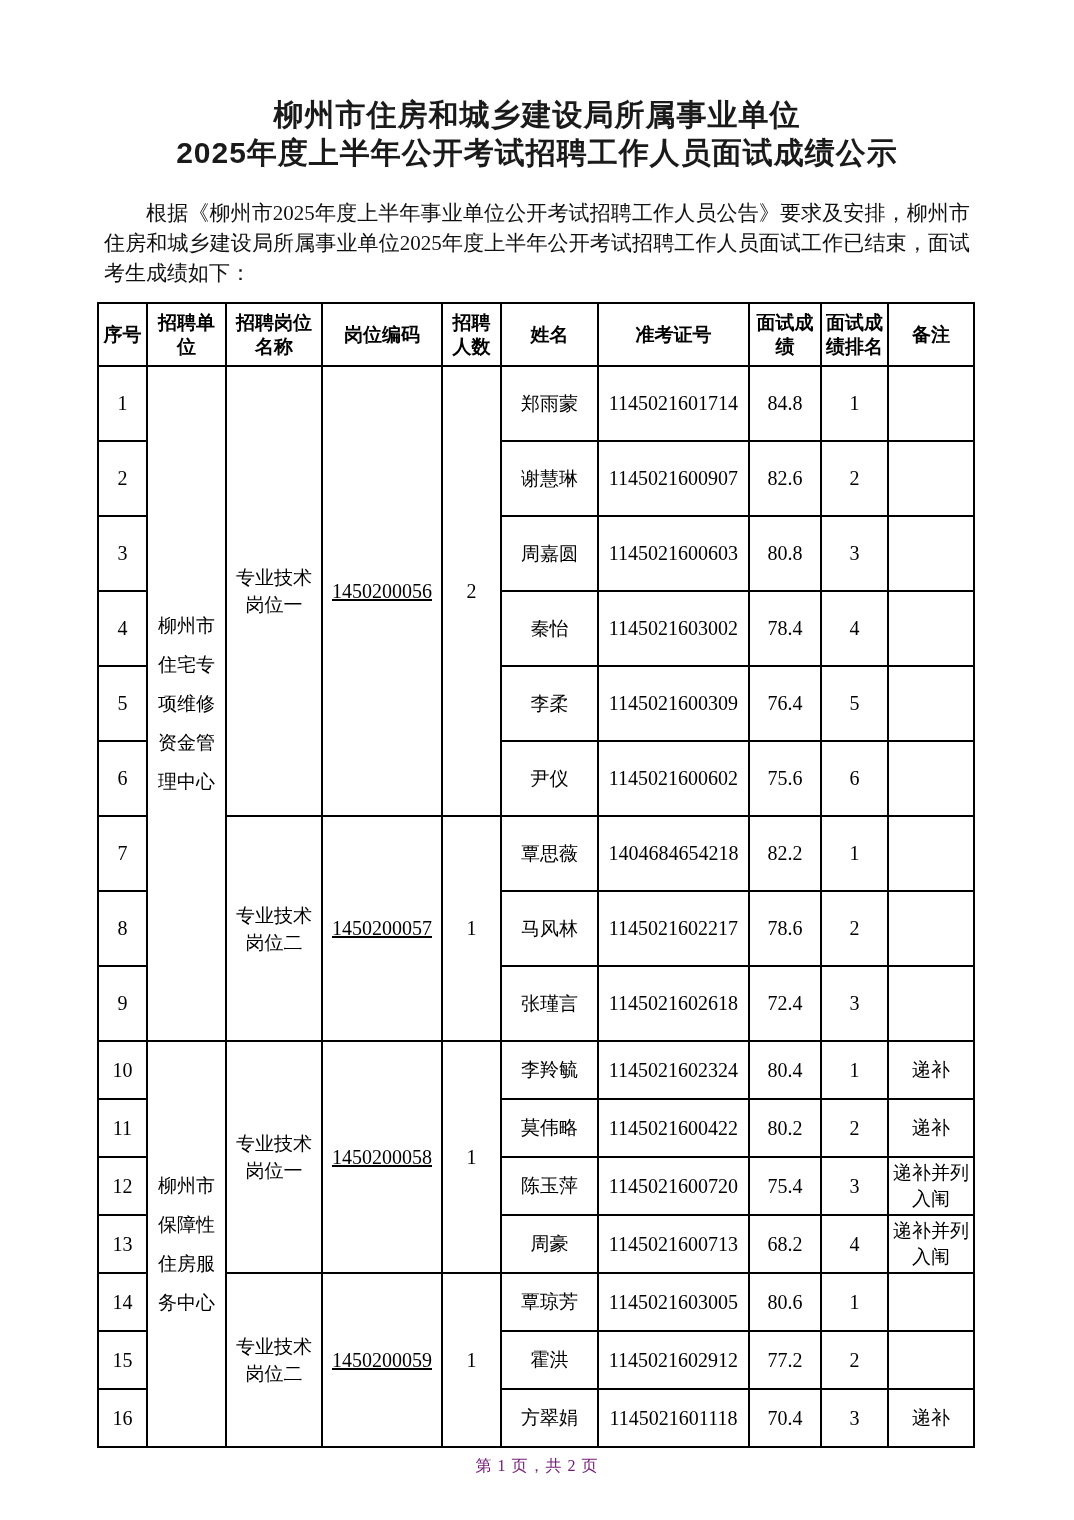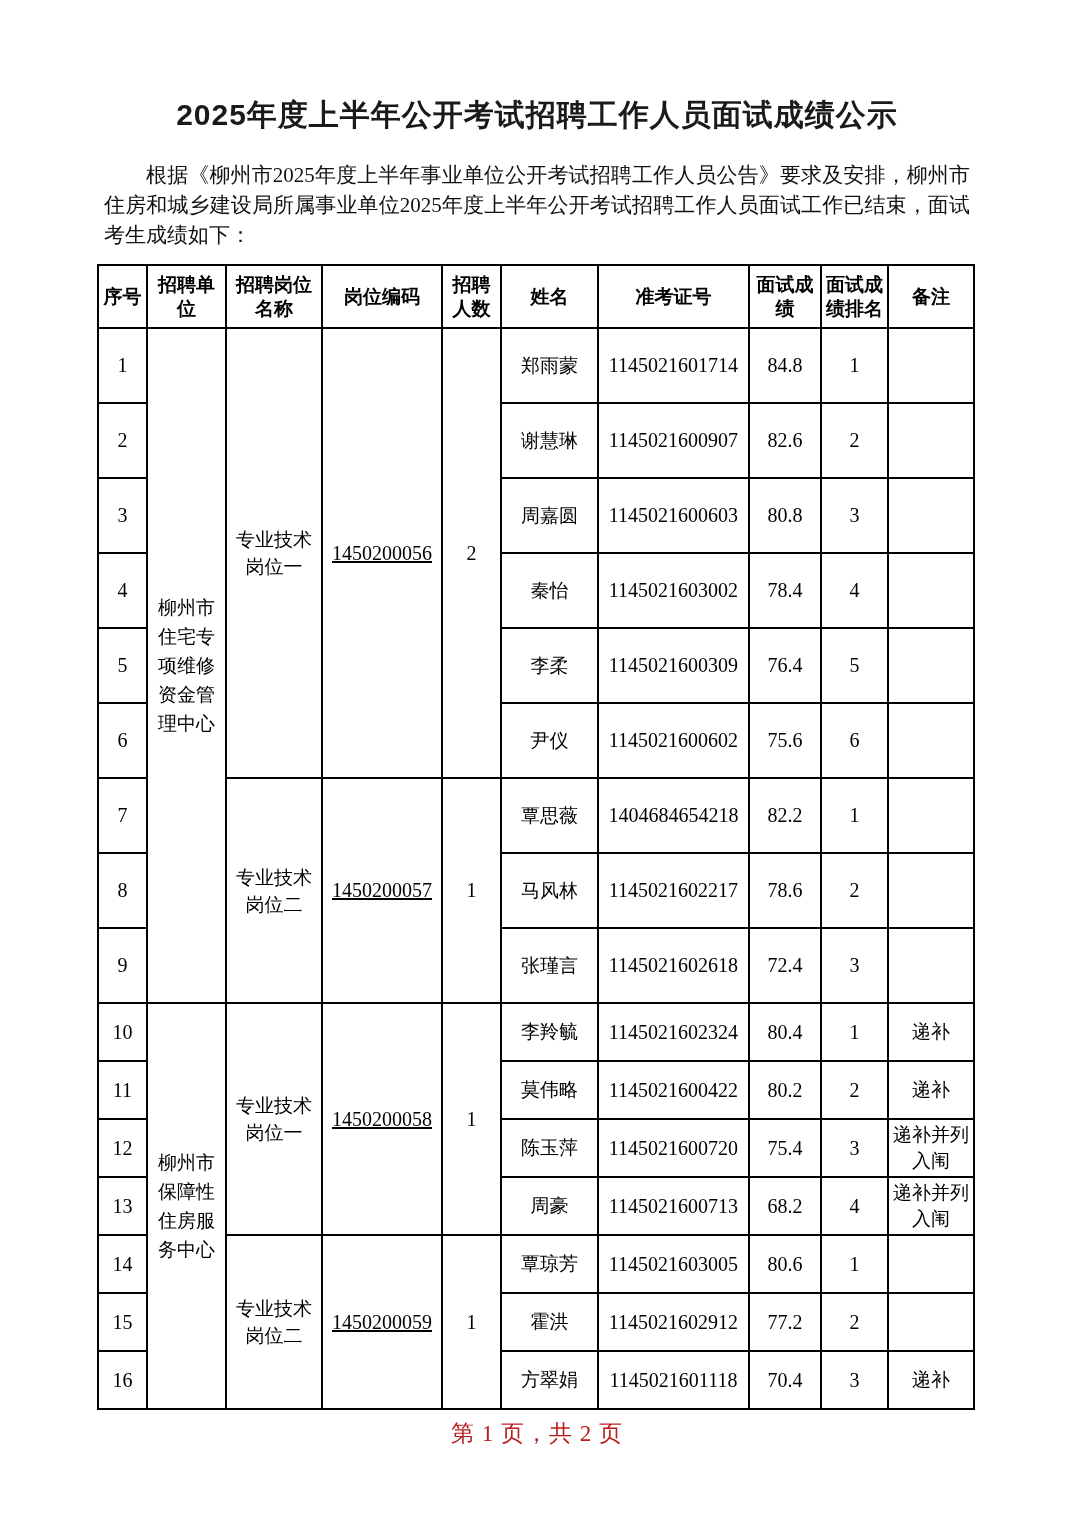--- a/index.html
+++ b/index.html
@@ -37,39 +37,40 @@
     padding:0 2px;overflow:hidden;
   }
   table.results thead tr{height:63px;}
   table.results th{
     font-family:"Liberation Sans","DejaVu Sans",sans-serif;
     font-weight:bold;font-size:19px;line-height:24px;
     padding:0 4px;
   }
   tr.tall{height:75px;}
   tr.short{height:58px;}
-  td.unit-cell{padding:0 9px;line-height:29px;}
+  td.unit-cell{padding:0 9px;line-height:39px;}
   td.pos-cell{padding:0 8px;line-height:27px;}
   td.remark-cell{padding:0 12px;line-height:26px;font-family:Liberation Serif, serif;}
   td.ticket-cell{font-size:20px;}
   td.score-cell,td.rank-cell,td.seq-cell,td.count-cell{font-size:20px;}
   td.code-cell{font-size:20px;text-decoration:underline;}
 
   
   .footer{
     margin-top:8px;text-align:center;
-    font-size:23px;color:#b91c1c;letter-spacing:1px;
+    font-size:16px;color:#701a75;letter-spacing:1px;
   }
 </style>
 </head>
 <body>
 
 <div class="doc">
 
   <div class="title-block">
+    <div class="title-line">柳州市住房和城乡建设局所属事业单位</div>
     <div class="title-line">2025年度上半年公开考试招聘工作人员面试成绩公示</div>
   </div>
 
   <p class="intro">根据《柳州市2025年度上半年事业单位公开考试招聘工作人员公告》要求及安排，柳州市住房和城乡建设局所属事业单位2025年度上半年公开考试招聘工作人员面试工作已结束，面试考生成绩如下：</p>
 
   <table class="results">
     <colgroup id="colgroup-slot">
         <col style="width: 49px;">
         <col style="width: 79px;">
         <col style="width: 96px;">

